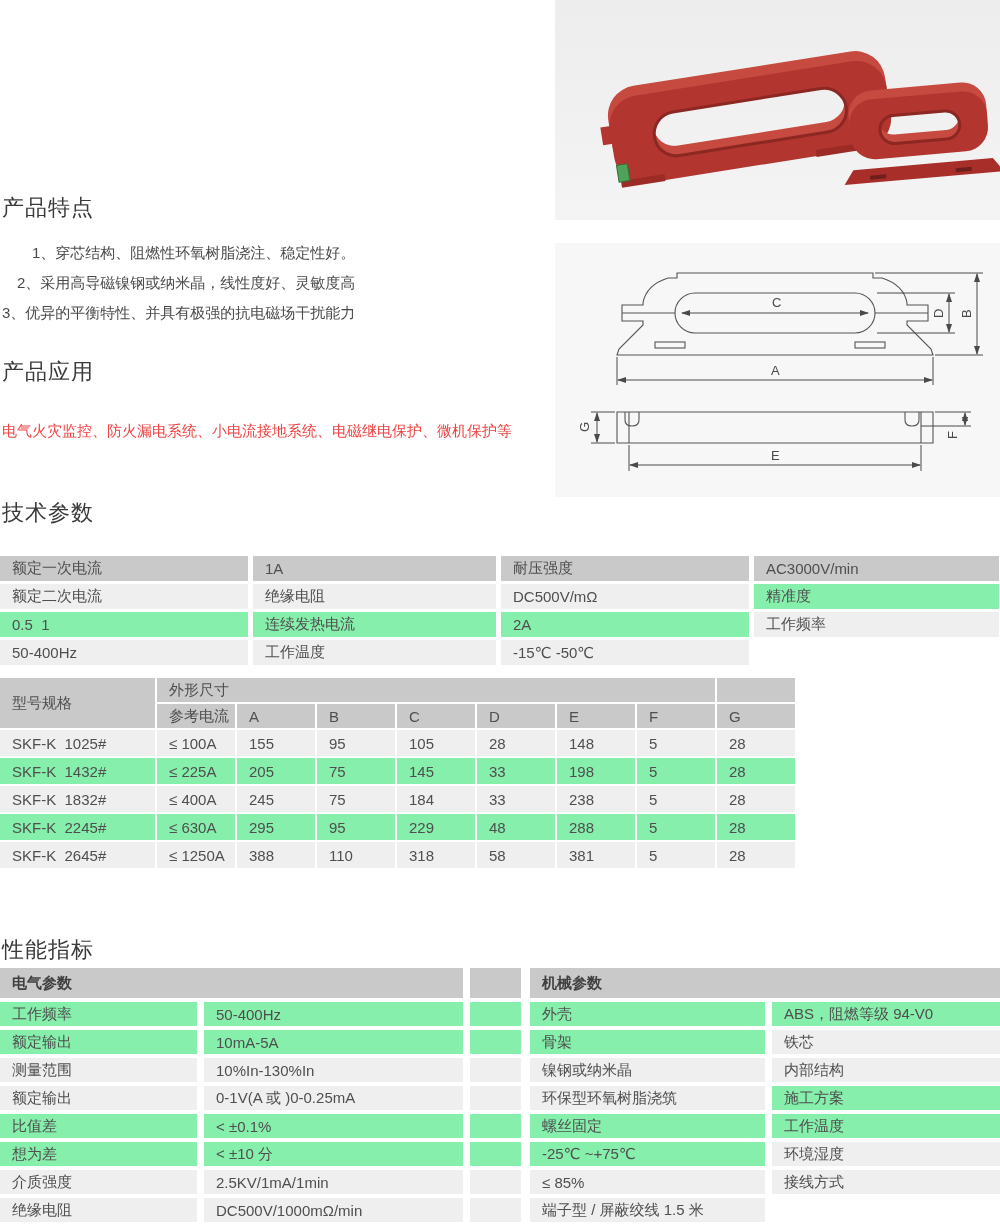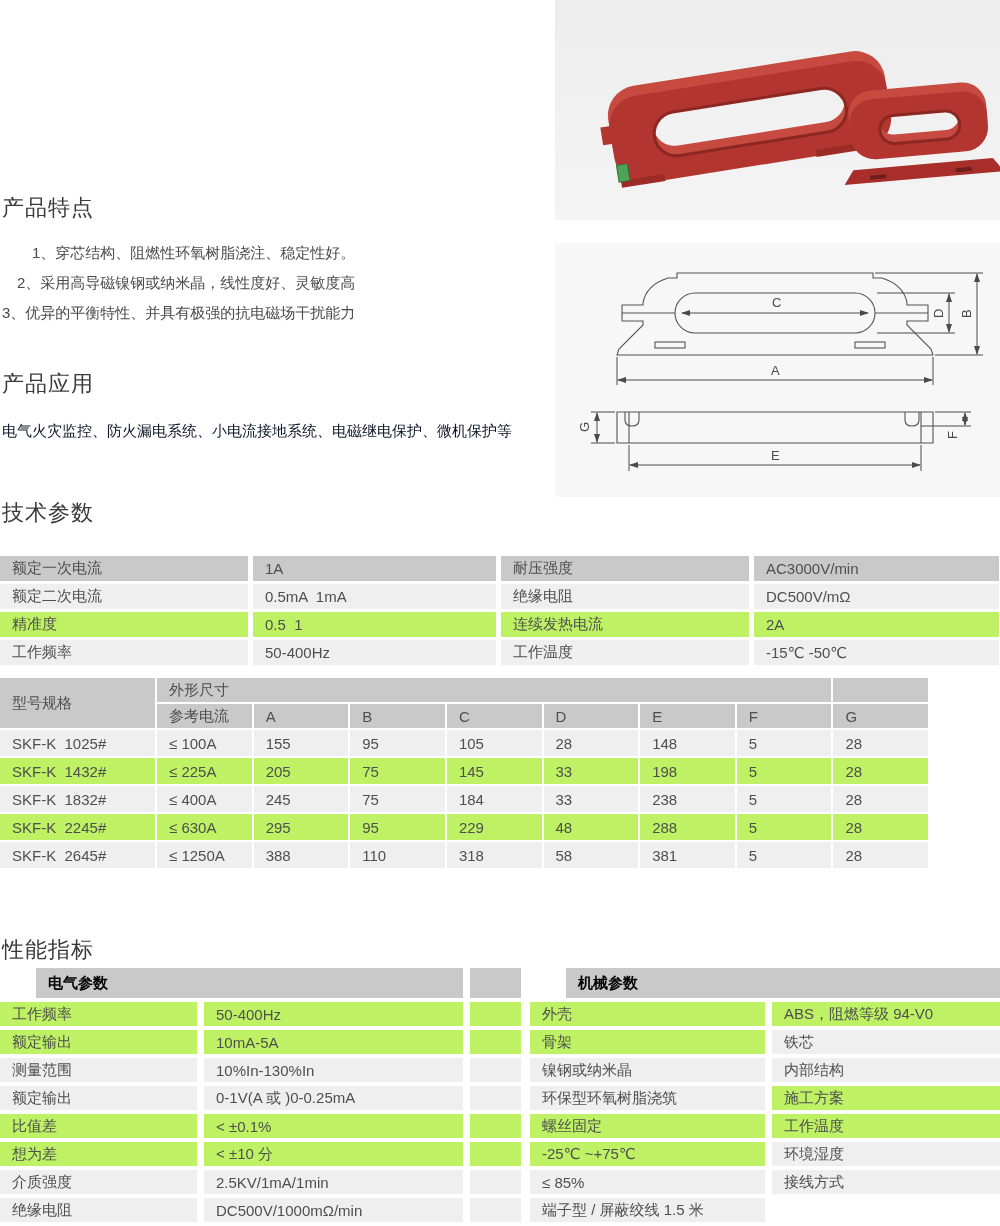--- a/index.html
+++ b/index.html
@@ -6,34 +6,34 @@
   body{
     width:1000px;height:1226px;background:#ffffff;position:relative;overflow:hidden;
     font-family:"Liberation Sans","DejaVu Sans",sans-serif;color:#4a4a4a;
   }
   .abs{position:absolute;text-align:right;}
   h2.sec{
     position:absolute;left:2px;margin:0;font-size:22px;font-weight:400;
     color:#3a3a3a;letter-spacing:1px;font-family:Liberation Serif, serif;
   }
   .feat-line{font-size:15px;line-height:30px;color:#4a4a4a;white-space:pre-wrap;}
-  .apps-text{position:absolute;left:2px;top:418px;width:512px;margin:0;font-size:15px;line-height:26px;color:#0f172a;}
+  .apps-text{position:absolute;left:2px;top:418px;width:512px;margin:0;font-size:15px;line-height:26px;color:#ef4444;}
   
   .cell{display:flex;align-items:center;padding-left:12px;font-size:15px;color:#4f4f4f;white-space:pre-wrap;overflow:hidden;}
-  .bold{font-weight:bold;color:#000000;margin-left:36px;}
+  .bold{font-weight:bold;color:#404040;}
   .bg-h{background:#c9c9c9;}
   .bg-s{background:#efefef;}
-  .bg-w{background:#bef264;}
+  .bg-w{background:#86efac;}
   .tech-table{
     position:absolute;left:0;top:556px;width:871px;display:grid;
     grid-template-columns:248px 243px 248px 245px;
     grid-template-rows:repeat(4,25px);column-gap:5px;row-gap:3px;
   }
   .dims-table{
-    position:absolute;left:0;top:678px;width:928px;display:grid;
+    position:absolute;left:0;top:678px;width:795px;display:grid;
     grid-template-columns:155px repeat(8,1fr);
     grid-template-rows:24px 24px repeat(5,26px);
     column-gap:2px;row-gap:2px;border-radius:13px;
   }
   .dt-model{grid-row:1/3;grid-column:1;}
   .dt-size{grid-row:1;grid-column:2/9;}
   .dt-topend{grid-row:1;grid-column:9;}
   .perf-left{
     position:absolute;left:0;top:968px;width:521px;display:grid;
     grid-template-columns:197px 259px 51px;
@@ -152,31 +152,30 @@
     </svg>
   </div>
 
   <h2 class="sec" style="top:193px;">产品特点</h2>
   <div class="abs" style="left:2px;top:238px;">
     <div class="feat-line">1、穿芯结构、阻燃性环氧树脂浇注、稳定性好。</div>
     <div class="feat-line">2、采用高导磁镍钢或纳米晶，线性度好、灵敏度高</div>
     <div class="feat-line">3、优异的平衡特性、并具有极强的抗电磁场干扰能力</div>
   </div>
 
-  <h2 class="sec" style="top:369px;">产品应用</h2>
+  <h2 class="sec" style="top:357px;">产品应用</h2>
   <p class="apps-text">电气火灾监控、防火漏电系统、小电流接地系统、电磁继电保护、微机保护等</p>
 
   <h2 class="sec" style="top:498px;text-align:center;">技术参数</h2>
   <div class="tech-table">
     <div class="cell bg-h">额定一次电流</div>
     <div class="cell bg-h">1A</div>
     <div class="cell bg-h">耐压强度</div>
     <div class="cell bg-h">AC3000V/min</div>
     <div class="cell bg-s">额定二次电流</div>
-    <div class="cell bg-s">0.5mA  1mA</div>
     <div class="cell bg-s">绝缘电阻</div>
     <div class="cell bg-s">DC500V/mΩ</div>
     <div class="cell bg-w">精准度</div>
     <div class="cell bg-w">0.5  1</div>
     <div class="cell bg-w">连续发热电流</div>
     <div class="cell bg-w">2A</div>
     <div class="cell bg-s">工作频率</div>
     <div class="cell bg-s">50-400Hz</div>
     <div class="cell bg-s">工作温度</div>
     <div class="cell bg-s">-15℃ -50℃</div>

